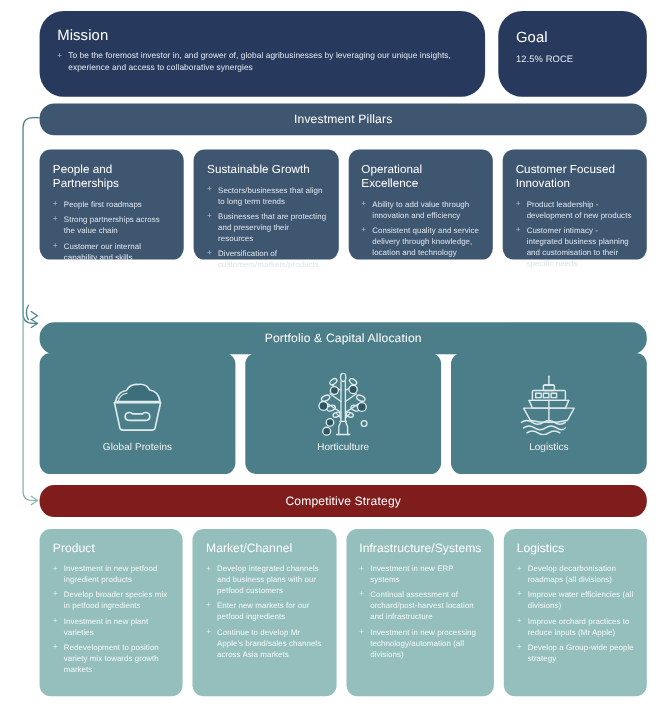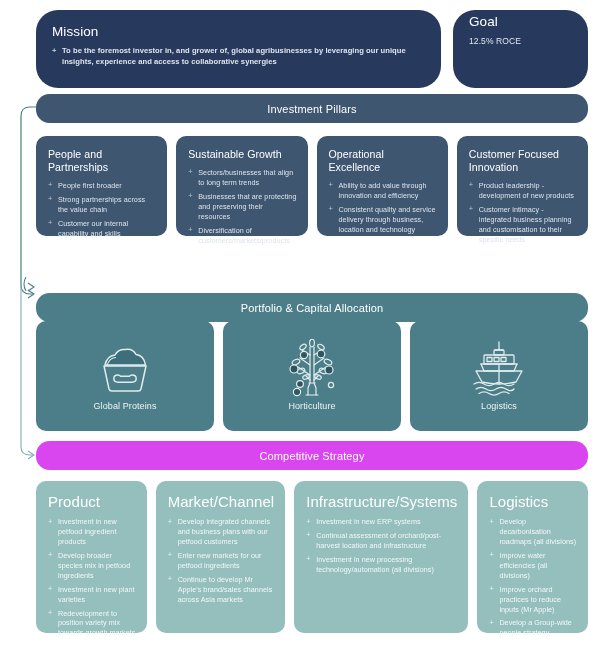--- a/index.html
+++ b/index.html
@@ -42,21 +42,21 @@
     color: #ffffff;
   }
 
   .mission-card {
     width: 405px;
     padding: 14px 16px 12px 16px;
   }
 
   .goal-card {
     flex: 1;
-    padding: 4px 14px 12px 16px;
+    padding: 16px 14px 12px 16px;
   }
 
   .card-heading {
     font-size: 13.5px;
     font-weight: 400;
     color: #ffffff;
     letter-spacing: .1px;
     margin-bottom: 7px;
   }
 
@@ -80,40 +80,40 @@
   }
 
   ul.bullets li:before {
     content: "+";
     position: absolute;
     left: 0; top: -0.5px;
     font-size: 7.5px;
     color: #b9c4d4;
   }
 
-  .mission-card ul.bullets li { margin-bottom: 16px; font-weight: bold; }
+  .mission-card ul.bullets li { margin-bottom: 16px; }
 
   
   .banner {
     position: absolute;
     left: 36px;
     width: 552px;
     height: 29px;
     border-radius: 13.5px;
     display: flex;
     align-items: center;
     justify-content: center;
     color: #ffffff;
     font-size: 11px;
     letter-spacing: .15px;
   }
 
   .banner-pillars   { top: 94px;  background: #3e5670; }
   .banner-portfolio { top: 293px; background: #4c7e89; }
-  .banner-strategy  { top: 441px; background: #d946ef; }
+  .banner-strategy  { top: 441px; background: #7f1d1d; }
 
   
   .pillar-row {
     position: absolute;
     left: 36px; top: 136px;
     width: 552px; height: 100px;
     display: flex;
     gap: 9px;
   }
 
@@ -183,21 +183,21 @@
   }
 
   .strategy-card {
     flex: 1;
     background: #94bfbd;
     border-radius: 10px;
     padding: 12px 11px 10px 12px;
   }
 
   .strategy-title {
-    font-size: 15px;
+    font-size: 11px;
     color: #ffffff;
     margin-bottom: 7px;
     letter-spacing: .05px;
   }
 
   .strategy-card ul.bullets li {
     font-size: 7.2px;
     line-height: 1.38;
     margin-bottom: 4px;
     color: #f3f8f8;
@@ -237,40 +237,40 @@
 
   </div>
 
   <div class="banner banner-pillars">Investment Pillars</div>
 
   <div class="pillar-row">
 
     <div class="pillar-card">
       <div class="pillar-title">People and Partnerships</div>
       <ul class="bullets">
-        <li>People first broader</li>
+        <li>People first roadmaps</li>
         <li>Strong partnerships across the value chain</li>
         <li>Customer our internal capability and skills</li>
       </ul>
     </div>
 
     <div class="pillar-card">
       <div class="pillar-title">Sustainable Growth</div>
       <ul class="bullets">
         <li>Sectors/businesses that align to long term trends</li>
         <li>Businesses that are protecting and preserving their resources</li>
         <li>Diversification of customers/markets/products</li>
       </ul>
     </div>
 
     <div class="pillar-card">
       <div class="pillar-title">Operational Excellence</div>
       <ul class="bullets">
         <li>Ability to add value through innovation and efficiency</li>
-        <li>Consistent quality and service delivery through business, location and technology</li>
+        <li>Consistent quality and service delivery through knowledge, location and technology</li>
       </ul>
     </div>
 
     <div class="pillar-card">
       <div class="pillar-title">Customer Focused Innovation</div>
       <ul class="bullets">
         <li>Product leadership - development of new products</li>
         <li>Customer intimacy - integrated business planning and customisation to their specific needs</li>
       </ul>
     </div>

